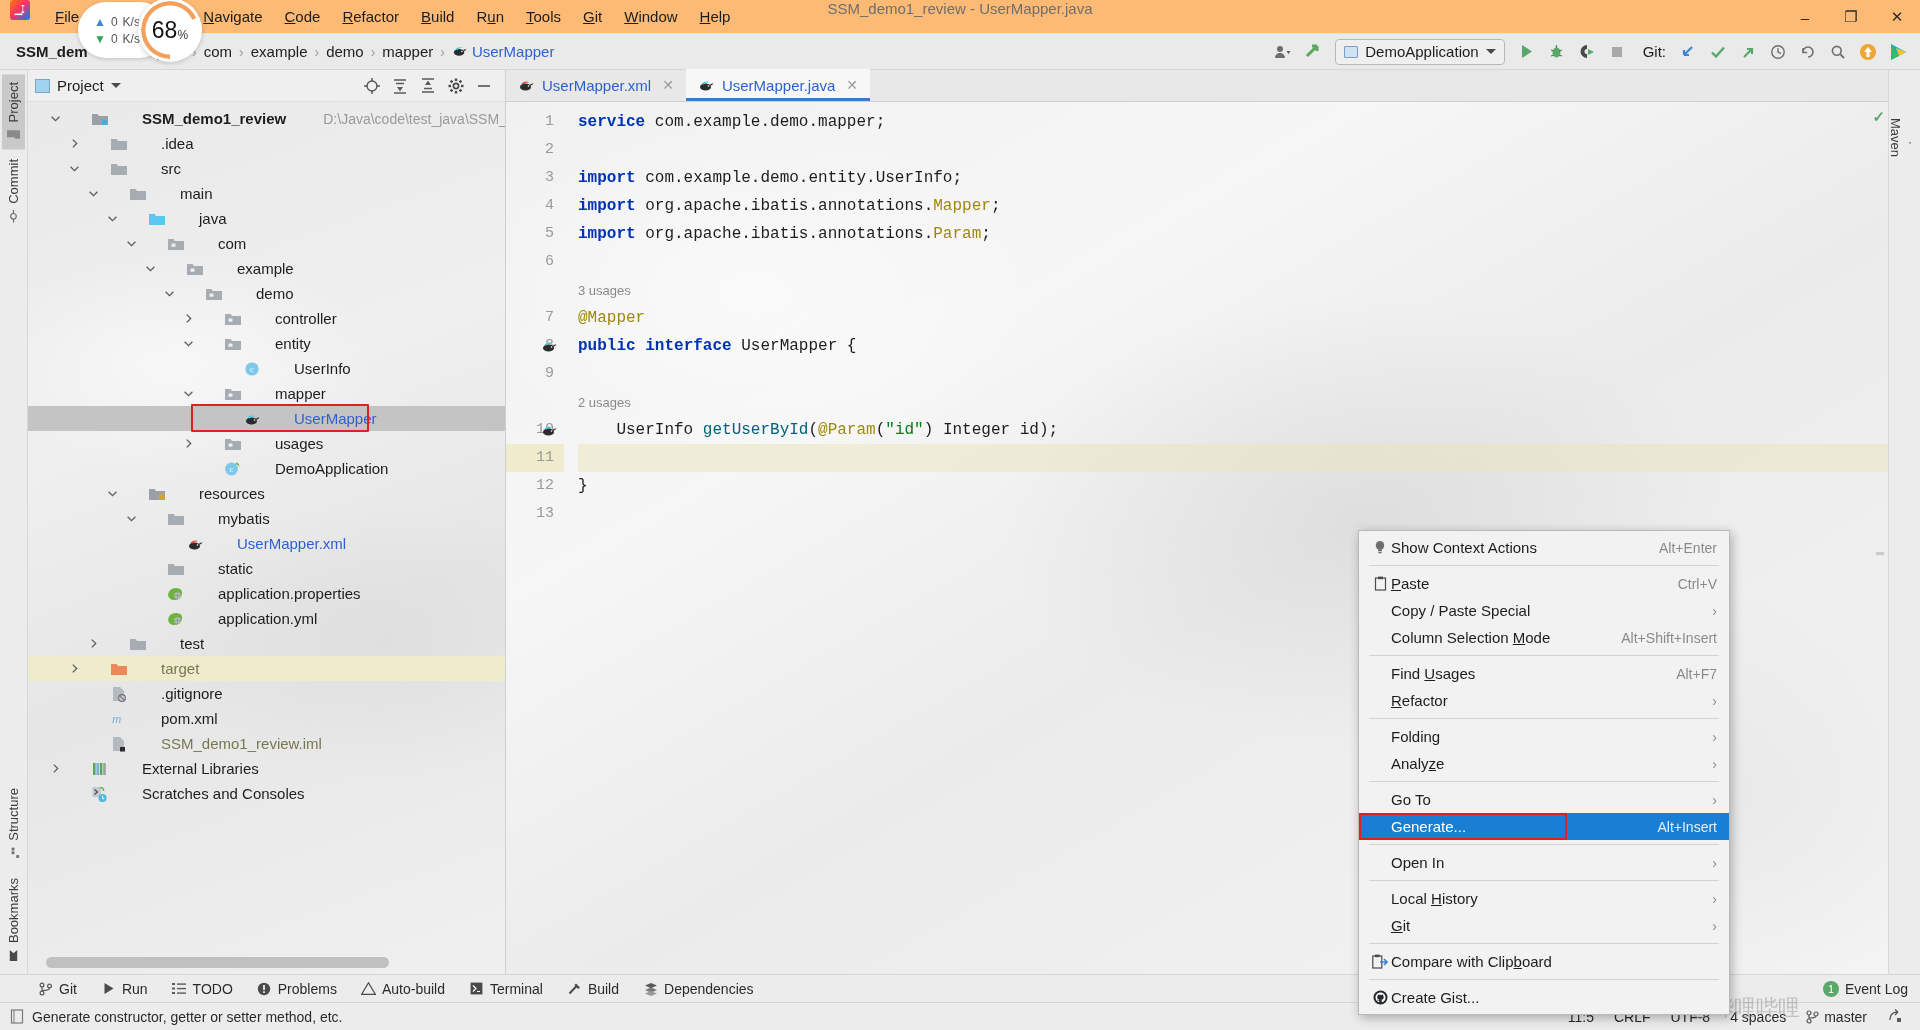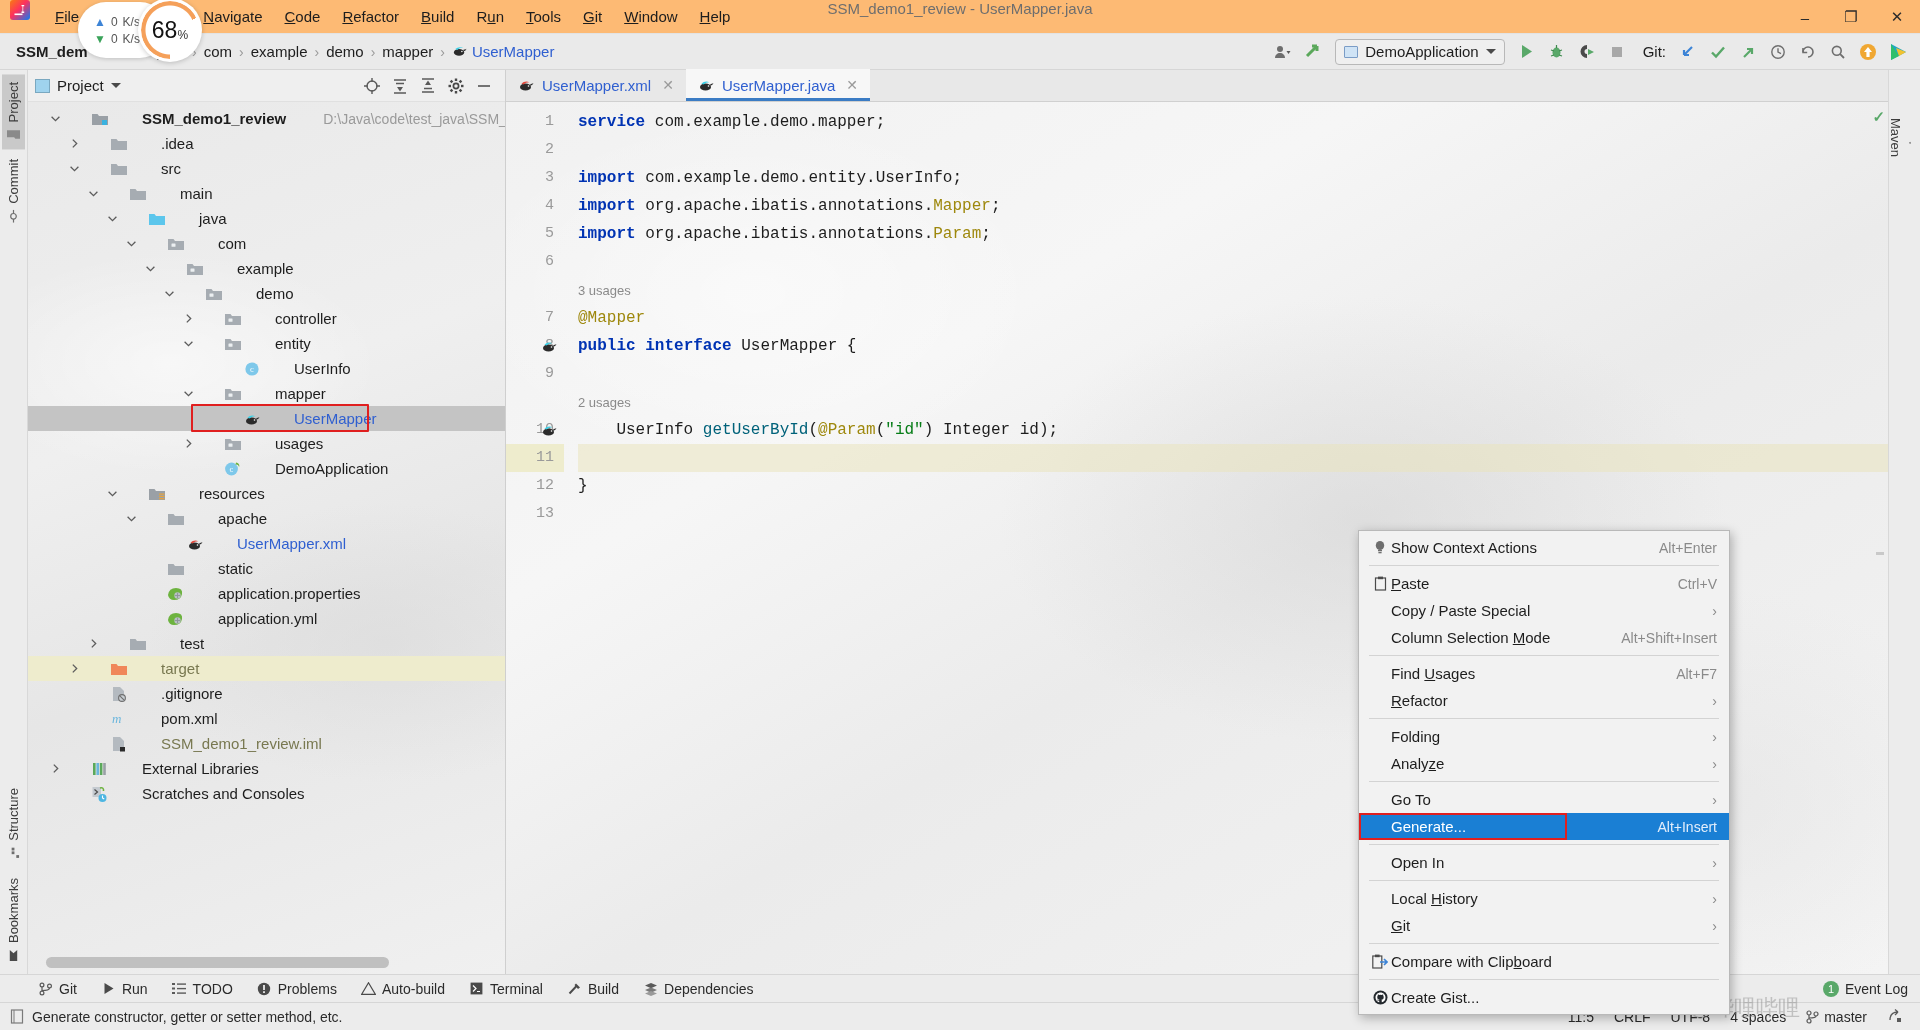--- a/index.html
+++ b/index.html
@@ -724,21 +724,21 @@
             <span class="arrow">
               <svg width="9" height="6" viewBox="0 0 9 6">
                 <path d="M0.6 0.8 L4.5 4.7 L8.4 0.8" stroke="#5c5c5c" stroke-width="1.3" fill="none"></path>
               </svg>
             </span>
             <span class="fico">
               <svg width="16" height="14" viewBox="0 0 16 14">
                 <path d="M0 2 L5.5 2 L7 4 L16 4 L16 13 L0 13 Z" fill="#a6acb2"></path>
               </svg>
             </span>
-            <span class="lbl">apache</span>
+            <span class="lbl">mybatis</span>
           </div>
           <div class="row" style="padding-left: 115px;">
             <span class="arrow none">
               <svg width="6" height="9" viewBox="0 0 6 9">
                 <path d="M0.8 0.6 L4.7 4.5 L0.8 8.4" stroke="#5c5c5c" stroke-width="1.3" fill="none"></path>
               </svg>
             </span>
             <span class="fico">
               <svg width="16" height="16" viewBox="0 0 16 16">
                 <ellipse cx="7.5" cy="10" rx="5.5" ry="3.6" fill="#2b2b2b"></ellipse>

